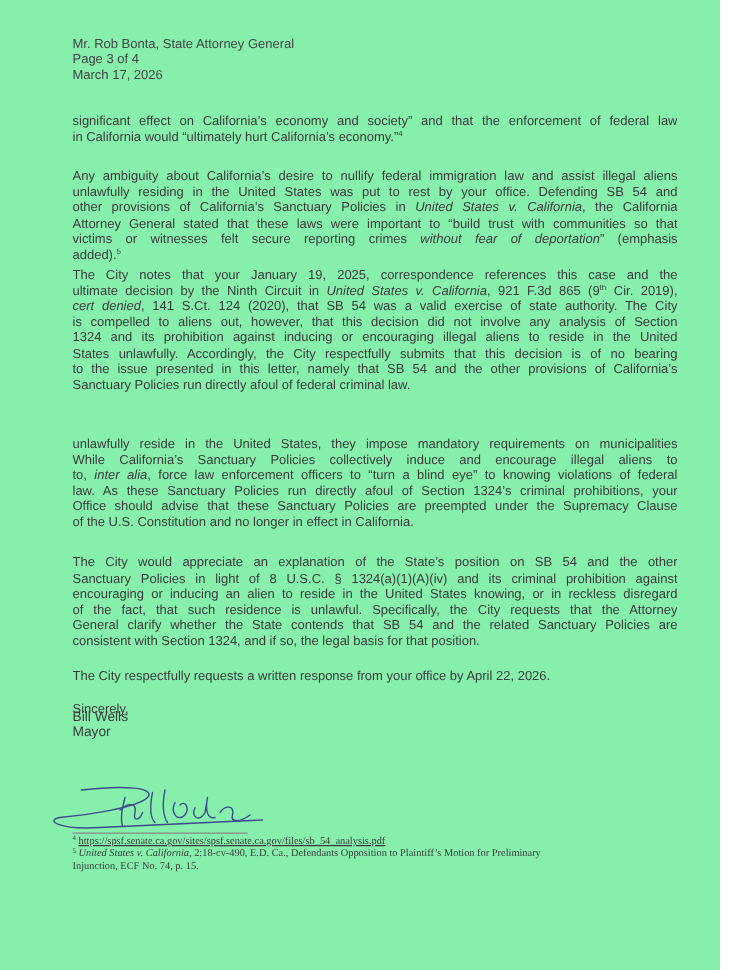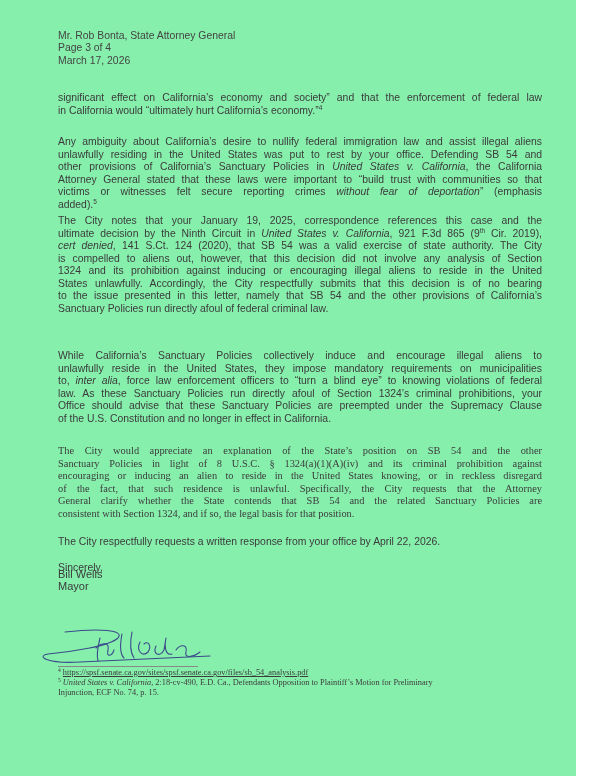--- a/index.html
+++ b/index.html
@@ -59,29 +59,29 @@
     <span class="ln"><span>ultimate decision by the Ninth Circuit in </span><i>United States v. California</i><span>, 921 F.3d 865 (9</span><sup>th</sup><span> Cir. 2019),</span></span>
     <span class="ln"><i>cert denied</i><span>, 141 S.Ct. 124 (2020), that SB 54 was a valid exercise of state authority. The City</span></span>
     <span class="ln">is compelled to aliens out, however, that this decision did not involve any analysis of Section</span>
     <span class="ln">1324 and its prohibition against inducing or encouraging illegal aliens to reside in the United</span>
     <span class="ln">States unlawfully.  Accordingly, the City respectfully submits that this decision is of no bearing</span>
     <span class="ln">to the issue presented in this letter, namely that SB 54 and the other provisions of California’s</span>
     <span class="ln last">Sanctuary Policies run directly afoul of federal criminal law.</span>
   </div>
 
   <div class="para" style="top:350px;">
+    <span class="ln">unlawfully reside in the United States, they impose mandatory requirements on municipalities</span>
     <span class="ln">While California’s Sanctuary Policies collectively induce and encourage illegal aliens to</span>
-    <span class="ln">unlawfully reside in the United States, they impose mandatory requirements on municipalities</span>
     <span class="ln"><span>to, </span><i>inter alia</i><span>, force law enforcement officers to “turn a blind eye” to knowing violations of federal</span></span>
     <span class="ln">law.  As these Sanctuary Policies run directly afoul of Section 1324’s criminal prohibitions, your</span>
     <span class="ln">Office should advise that these Sanctuary Policies are preempted under the Supremacy Clause</span>
     <span class="ln last">of the U.S. Constitution and no longer in effect in California.</span>
   </div>
 
-  <div class="para" style="top:445px;font-family:Liberation Serif, serif;">
+  <div class="para" style="top:445px;">
     <span class="ln">The City would appreciate an explanation of the State’s position on SB 54 and the other</span>
     <span class="ln">Sanctuary Policies in light of 8 U.S.C. § 1324(a)(1)(A)(iv) and its criminal prohibition against</span>
     <span class="ln">encouraging or inducing an alien to reside in the United States knowing, or in reckless disregard</span>
     <span class="ln">of the fact, that such residence is unlawful. Specifically, the City requests that the Attorney</span>
     <span class="ln">General clarify whether the State contends that SB 54 and the related Sanctuary Policies are</span>
     <span class="ln last">consistent with Section 1324, and if so, the legal basis for that position.</span>
   </div>
 
   <div class="para" style="top:536px;">
     <span class="ln last">The City respectfully requests a written response from your office by April 22, 2026.</span>

